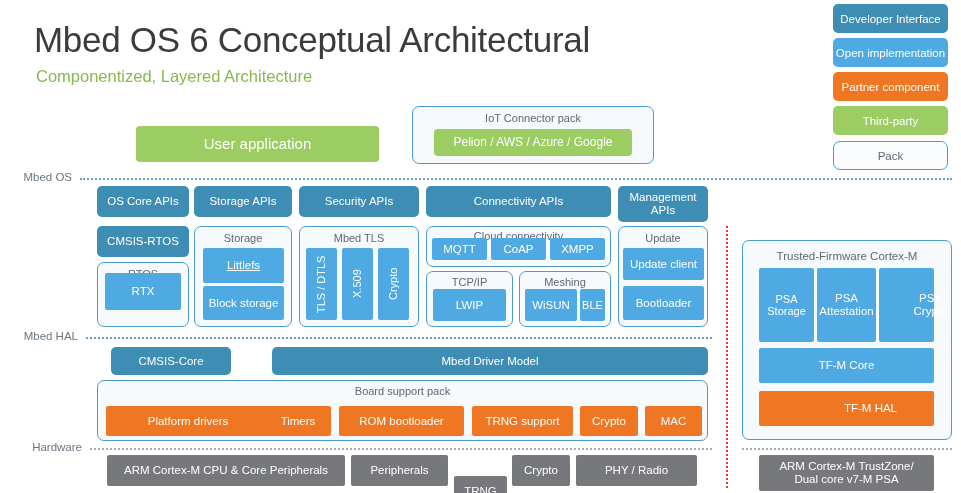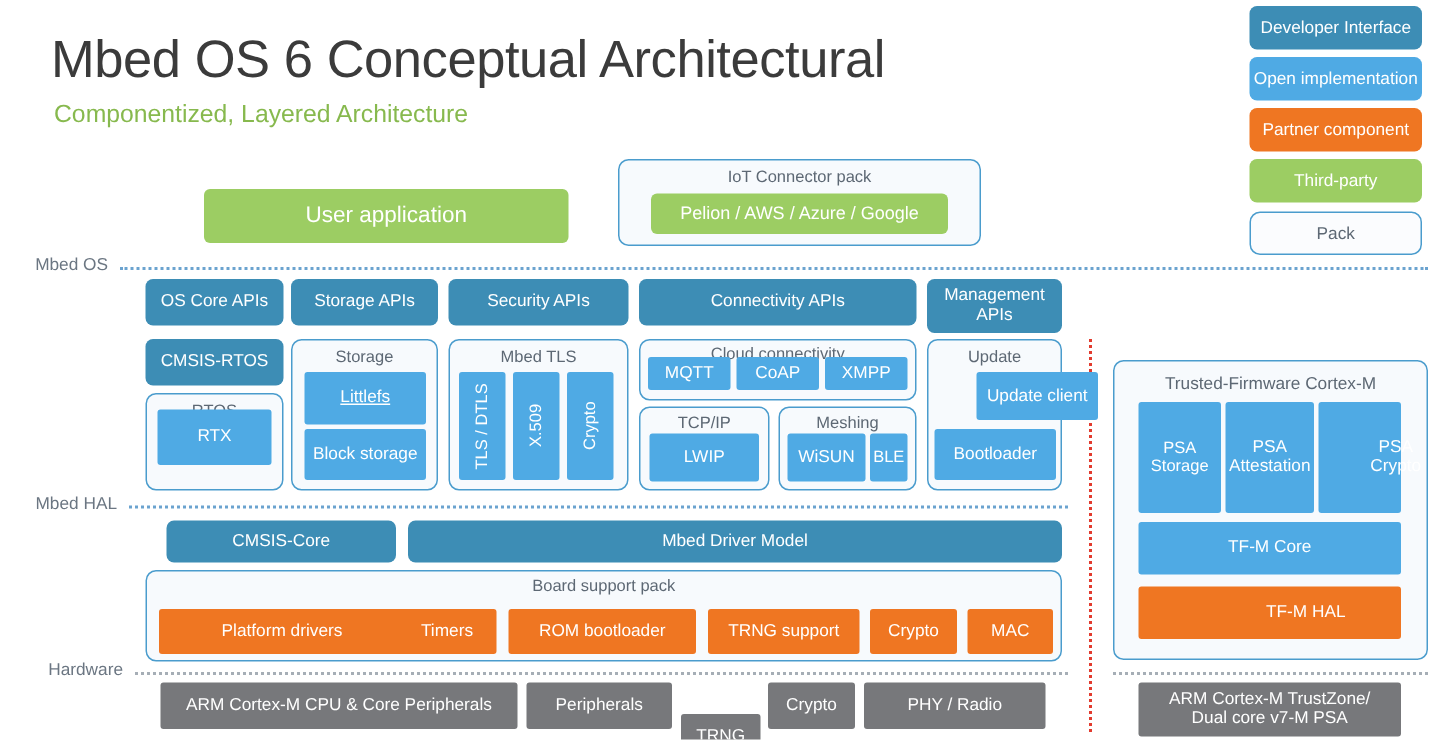--- a/index.html
+++ b/index.html
@@ -197,28 +197,28 @@
   <div class="box lightblue" style="left:525px; top:289px; width:52px; height:32px; font-size:11.5px;">
     <span>WiSUN</span>
   </div>
   <div class="box lightblue" style="left:580px; top:289px; width:25px; height:32px; font-size:11px;">
     <span>BLE</span>
   </div>
 
   <div class="pack" style="left:618px; top:226px; width:90px; height:101px;">
     <div class="pack-title">Update</div>
   </div>
-  <div class="box lightblue" style="left:623px; top:248px; width:81px; height:32px; font-size:11.5px;margin-left:28px;">
+  <div class="box lightblue" style="left:623px; top:248px; width:81px; height:32px; font-size:11.5px;">
     <span>Update client</span>
   </div>
   <div class="box lightblue" style="left:623px; top:286px; width:81px; height:34px; font-size:11.5px;">
     <span>Bootloader</span>
   </div>
 
-  <div class="box darkblue" style="left:111px; top:347px; width:153px; height:28px; font-size:11.5px;">
+  <div class="box darkblue" style="left:111px; top:347px; width:120px; height:28px; font-size:11.5px;">
     <span>CMSIS-Core</span>
   </div>
   <div class="box darkblue" style="left:272px; top:347px; width:436px; height:28px; font-size:11.5px;">
     <span>Mbed Driver Model</span>
   </div>
 
   <div class="pack" style="left:97px; top:380px; width:611px; height:61px;">
     <div class="pack-title" style="top:4px;">Board support pack</div>
   </div>
   <div class="box orange" style="left:106px; top:406px; width:164px; height:30px; font-size:11.5px;">

